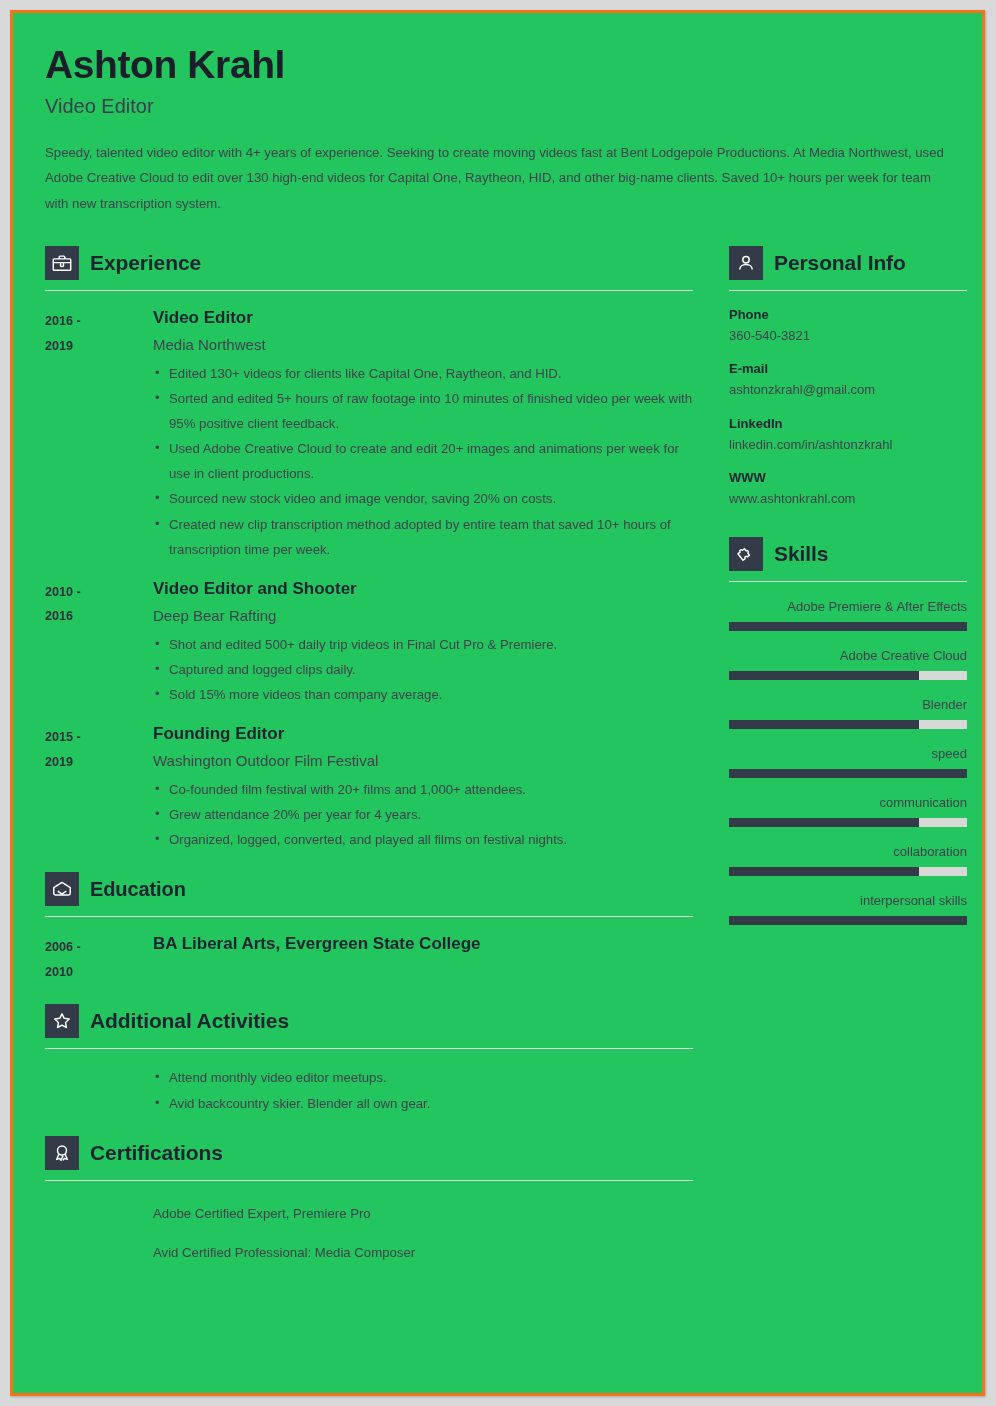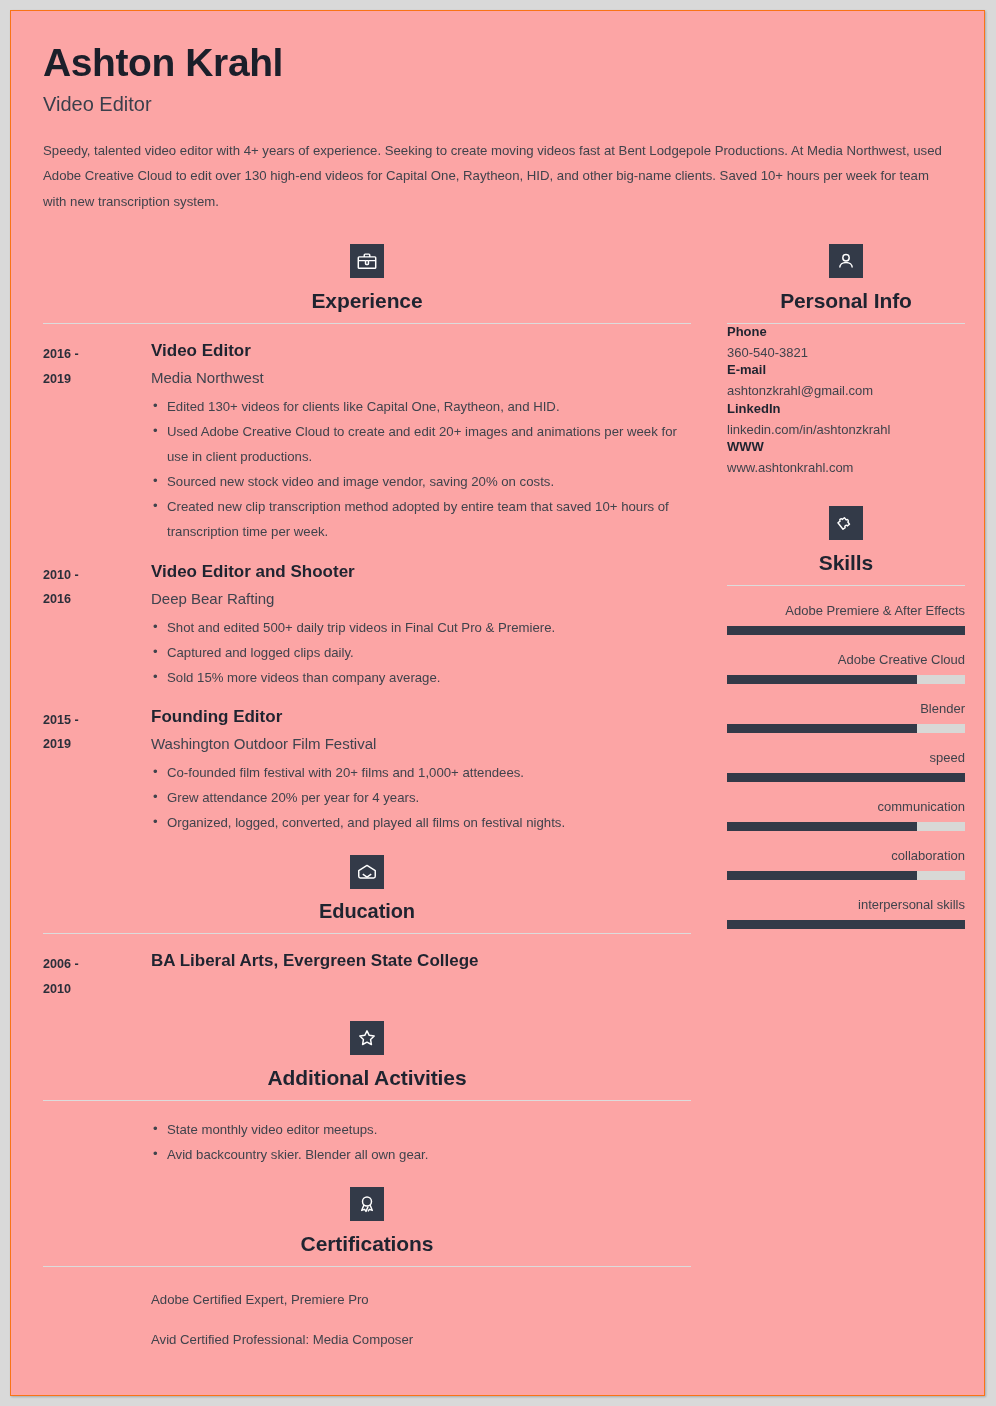--- a/index.html
+++ b/index.html
@@ -6,22 +6,22 @@
   html, body {
     width: 996px; height: 1406px;
     background: #d9d9d9;
     font-family: "Liberation Sans", sans-serif;
     -webkit-font-smoothing: antialiased;
   }
   .page-outer {
     position: absolute;
     left: 10px; top: 10px;
     width: 975px; height: 1386px;
-    background: #fca5a5;
-    border: 1px solid #f97316;
+    background: #22c55e;
+    border: 3px solid #f97316;
     box-shadow: 1px 1px 2px rgba(0,0,0,0.22);
     overflow: hidden;
   }
   .page-inner { padding: 32px 32px 0 32px; }
 
   
   .name {
     font-size: 39px;
     font-weight: bold;
     color: #1b1f2a;
@@ -51,21 +51,20 @@
   .col-main { width: 648px; flex: none; }
   .col-side { width: 238px; flex: none; margin-left: 36px; }
 
   
   .section { margin-bottom: 0; }
   .section-head {
     display: flex;
     align-items: center;
     gap: 11px;
     padding-top: 6px;
-    flex-direction: column;
   }
   .sec-icon {
     width: 34px; height: 34px;
     background: #333a48;
     display: flex; align-items: center; justify-content: center;
     flex: none;
   }
   .sec-icon svg { display: block; }
   .sec-title {
     font-size: 21px;
@@ -124,21 +123,21 @@
   .cert-line {
     font-size: 13.2px;
     color: #40434c;
     line-height: 1.9;
     margin-bottom: 14px;
   }
   .cert-line:last-child { margin-bottom: 0; }
   .sec-gap { height: 14px; }
 
   
-  .info-group { }
+  .info-group { margin-top: 16px; }
   .info-label {
     font-size: 13px;
     font-weight: bold;
     color: #1f2430;
     margin-bottom: 4px;
   }
   .info-value {
     font-size: 13px;
     color: #40434c;
     line-height: 1.5;
@@ -195,20 +194,21 @@
           <div class="entry">
             <div class="entry-dates">
               <div>2016 -</div>
               <div>2019</div>
             </div>
             <div class="entry-body">
               <div class="entry-title">Video Editor</div>
               <div class="entry-org">Media Northwest</div>
               <ul class="bullets">
                 <li>Edited 130+ videos for clients like Capital One, Raytheon, and HID.</li>
+                <li>Sorted and edited 5+ hours of raw footage into 10 minutes of finished video per week with 95% positive client feedback.</li>
                 <li>Used Adobe Creative Cloud to create and edit 20+ images and animations per week for use in client productions.</li>
                 <li>Sourced new stock video and image vendor, saving 20% on costs.</li>
                 <li>Created new clip transcription method adopted by entire team that saved 10+ hours of transcription time per week.</li>
               </ul>
             </div>
           </div>
 
           <div class="entry">
             <div class="entry-dates">
               <div>2010 -</div>
@@ -277,21 +277,21 @@
               <path d="M12 4.2l2.42 4.9 5.41.79-3.92 3.82.93 5.39L12 16.56l-4.84 2.54.93-5.39L4.17 9.89l5.41-.79L12 4.2Z"></path>
             </svg>
           </span>
           <span class="sec-title">Additional Activities</span>
         </div>
         <div class="sec-rule"></div>
         <div class="entry no-dates">
           <div class="entry-dates">&nbsp;</div>
           <div class="entry-body">
             <ul class="bullets">
-              <li>State monthly video editor meetups.</li>
+              <li>Attend monthly video editor meetups.</li>
               <li>Avid backcountry skier. Blender all own gear.</li>
             </ul>
           </div>
         </div>
       </div>
 
       <div class="sec-gap"></div>
 
       <div class="section">
         <div class="section-head">

